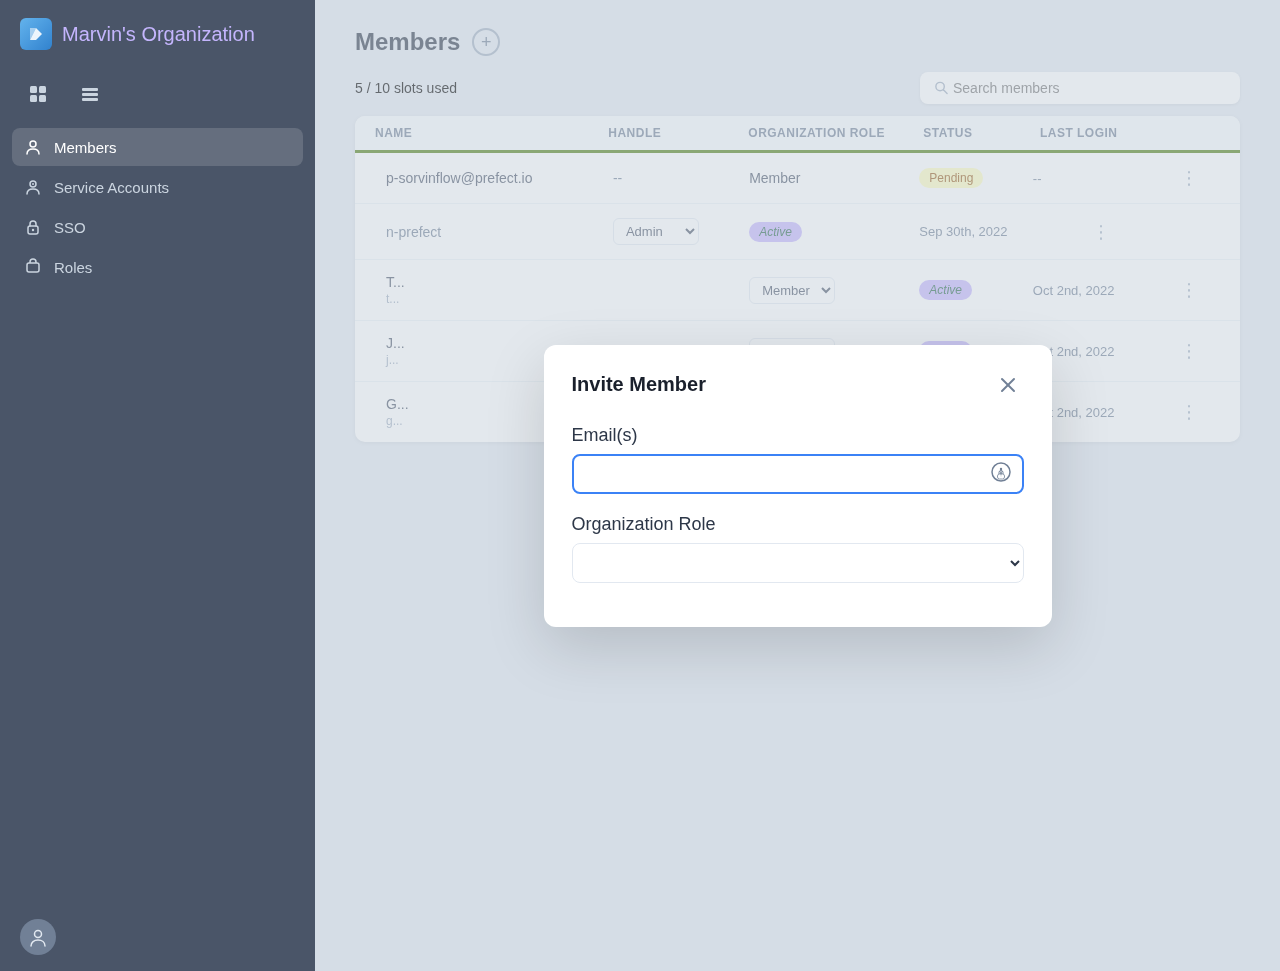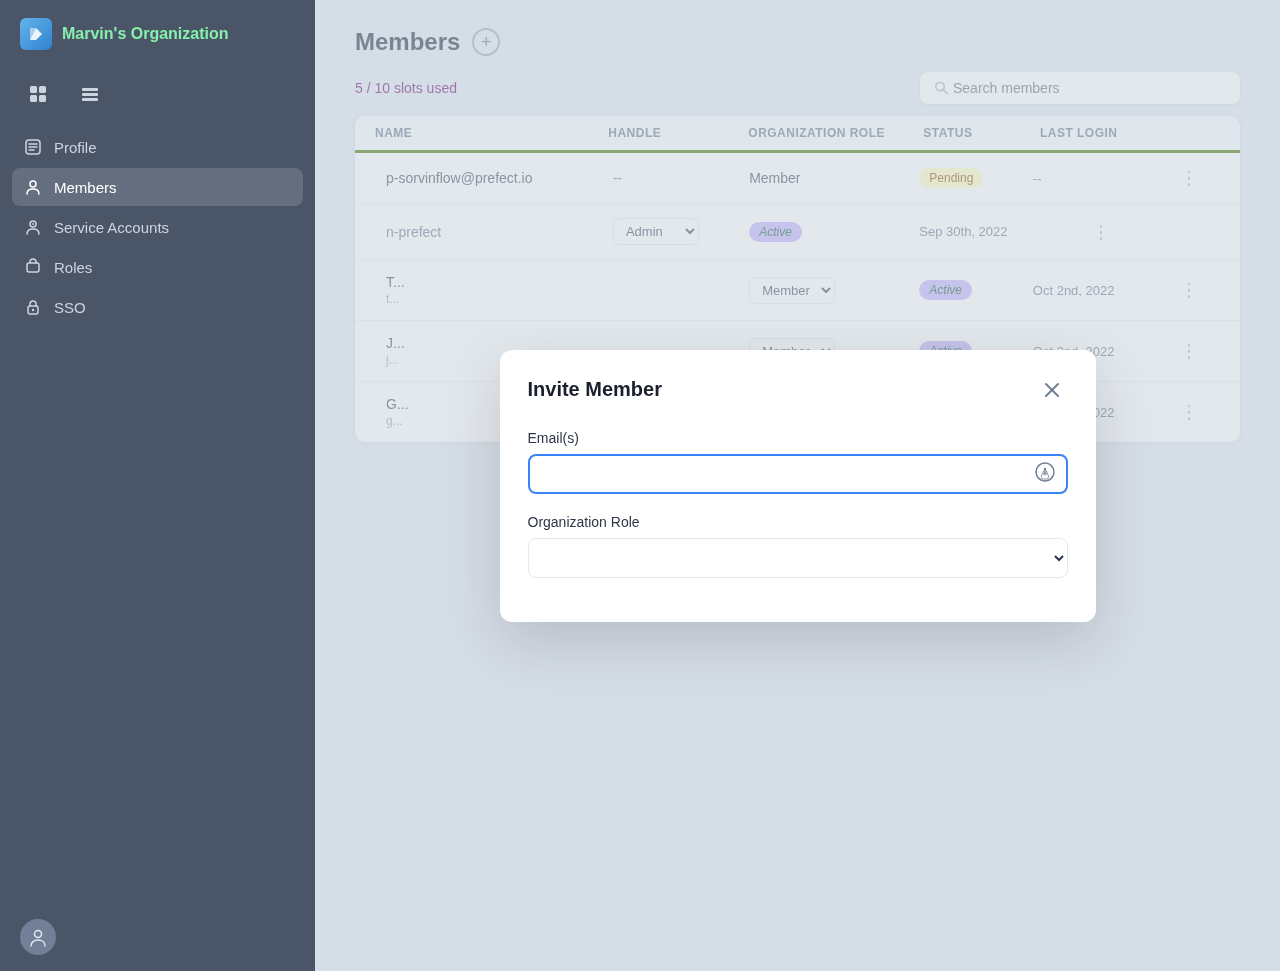--- a/index.html
+++ b/index.html
@@ -19,23 +19,23 @@
       align-items: center;
       padding: 18px 20px;
       gap: 10px;
     }
     .sidebar-org-logo {
       width: 32px;
       height: 32px;
       flex-shrink: 0;
     }
     .sidebar-org-name {
-      color: #86efac;
-      font-size: 16px;
-      font-weight: 700;
+      color: #c4b5fd;
+      font-size: 20px;
+      font-weight: 400;
     }
 
     .sidebar-icon-nav {
       display: flex;
       flex-direction: row;
       padding: 8px 20px 0 20px;
       gap: 16px;
     }
     .sidebar-icon-btn {
       width: 36px;
@@ -122,21 +122,21 @@
       background: transparent;
     }
     .main-toolbar {
       padding: 0 40px 12px 40px;
       display: flex;
       align-items: center;
       justify-content: space-between;
     }
     .slots-info {
       font-size: 14px;
-      color: #701a75;
+      color: #000000;
     }
     .search-box {
       display: flex;
       align-items: center;
       background: #fff;
       border-radius: 8px;
       padding: 8px 14px;
       gap: 4px;
       width: 320px;
       box-shadow: 0 1px 3px rgba(0,0,0,0.08);
@@ -213,21 +213,21 @@
       display: flex;
       align-items: center;
       justify-content: center;
       z-index: 100;
     }
 
     
     .modal {
       background: #fff;
       border-radius: 12px;
-      width: 596px;
+      width: 508px;
       box-shadow: 0 20px 60px rgba(0,0,0,0.15);
       overflow: hidden;
     }
     .modal-header {
       display: flex;
       align-items: center;
       justify-content: space-between;
       padding: 24px 28px 16px 28px;
     }
     .modal-title {
@@ -249,21 +249,21 @@
       font-size: 18px;
     }
     .modal-body {
       padding: 8px 28px 24px 28px;
     }
     .form-group {
       margin-bottom: 20px;
     }
     .form-label {
       display: block;
-      font-size: 14px;
+      font-size: 18px;
       font-weight: 500;
       color: #2d3748;
       margin-bottom: 8px;
     }
     .form-input {
       width: 100%;
       border: 2px solid #3b82f6;
       border-radius: 8px;
       padding: 10px 40px 10px 12px;
       font-size: 14px;
@@ -352,29 +352,20 @@
       <svg width="20" height="20" viewBox="0 0 20 20" fill="none">
         <rect x="2" y="4" width="16" height="3" rx="1" fill="#cbd5e0"></rect>
         <rect x="2" y="9" width="16" height="3" rx="1" fill="#cbd5e0"></rect>
         <rect x="2" y="14" width="16" height="3" rx="1" fill="#cbd5e0"></rect>
       </svg>
     </div>
   </div>
 
   <nav class="sidebar-nav">
 
-    <div class="sidebar-nav-item">
-      <svg width="18" height="18" viewBox="0 0 18 18" fill="none">
-        <rect x="2" y="2" width="14" height="14" rx="3" stroke="#cbd5e0" stroke-width="1.5" fill="none"></rect>
-        <line x1="5" y1="6" x2="13" y2="6" stroke="#cbd5e0" stroke-width="1.5" stroke-linecap="round"></line>
-        <line x1="5" y1="9" x2="13" y2="9" stroke="#cbd5e0" stroke-width="1.5" stroke-linecap="round"></line>
-        <line x1="5" y1="12" x2="10" y2="12" stroke="#cbd5e0" stroke-width="1.5" stroke-linecap="round"></line>
-      </svg>
-      <span>Profile</span>
-    </div>
 
 
     <div class="sidebar-nav-item active">
       <svg width="18" height="18" viewBox="0 0 18 18" fill="none">
         <circle cx="9" cy="6" r="3" stroke="#fff" stroke-width="1.5" fill="none"></circle>
         <path d="M3 16c0-3.314 2.686-5 6-5s6 1.686 6 5" stroke="#fff" stroke-width="1.5" stroke-linecap="round" fill="none"></path>
       </svg>
       <span>Members</span>
     </div>
 
@@ -382,33 +373,33 @@
       <svg width="18" height="18" viewBox="0 0 18 18" fill="none">
         <circle cx="9" cy="6" r="3" stroke="#cbd5e0" stroke-width="1.5" fill="none"></circle>
         <circle cx="9" cy="6" r="1" fill="#cbd5e0"></circle>
         <path d="M3 16c0-3.314 2.686-5 6-5s6 1.686 6 5" stroke="#cbd5e0" stroke-width="1.5" stroke-linecap="round" fill="none"></path>
       </svg>
       <span>Service Accounts</span>
     </div>
 
     <div class="sidebar-nav-item">
       <svg width="18" height="18" viewBox="0 0 18 18" fill="none">
-        <rect x="3" y="5" width="12" height="9" rx="2" stroke="#cbd5e0" stroke-width="1.5" fill="none"></rect>
-        <path d="M6 5V4a3 3 0 016 0v1" stroke="#cbd5e0" stroke-width="1.5" fill="none"></path>
-      </svg>
-      <span>Roles</span>
-    </div>
-
-    <div class="sidebar-nav-item">
-      <svg width="18" height="18" viewBox="0 0 18 18" fill="none">
         <rect x="4" y="8" width="10" height="8" rx="2" stroke="#cbd5e0" stroke-width="1.5" fill="none"></rect>
         <path d="M6 8V6a3 3 0 016 0v2" stroke="#cbd5e0" stroke-width="1.5" stroke-linecap="round" fill="none"></path>
         <circle cx="9" cy="12" r="1.2" fill="#cbd5e0"></circle>
       </svg>
       <span>SSO</span>
+    </div>
+
+    <div class="sidebar-nav-item">
+      <svg width="18" height="18" viewBox="0 0 18 18" fill="none">
+        <rect x="3" y="5" width="12" height="9" rx="2" stroke="#cbd5e0" stroke-width="1.5" fill="none"></rect>
+        <path d="M6 5V4a3 3 0 016 0v1" stroke="#cbd5e0" stroke-width="1.5" fill="none"></path>
+      </svg>
+      <span>Roles</span>
     </div>
   </nav>
 
   <div class="sidebar-bottom">
     <div class="sidebar-avatar">
       <svg width="20" height="20" viewBox="0 0 20 20" fill="none">
         <circle cx="10" cy="7" r="3.5" stroke="#e2e8f0" stroke-width="1.5" fill="none"></circle>
         <path d="M3 19c0-3.866 3.134-6 7-6s7 2.134 7 6" stroke="#e2e8f0" stroke-width="1.5" stroke-linecap="round" fill="none"></path>
       </svg>
     </div>

